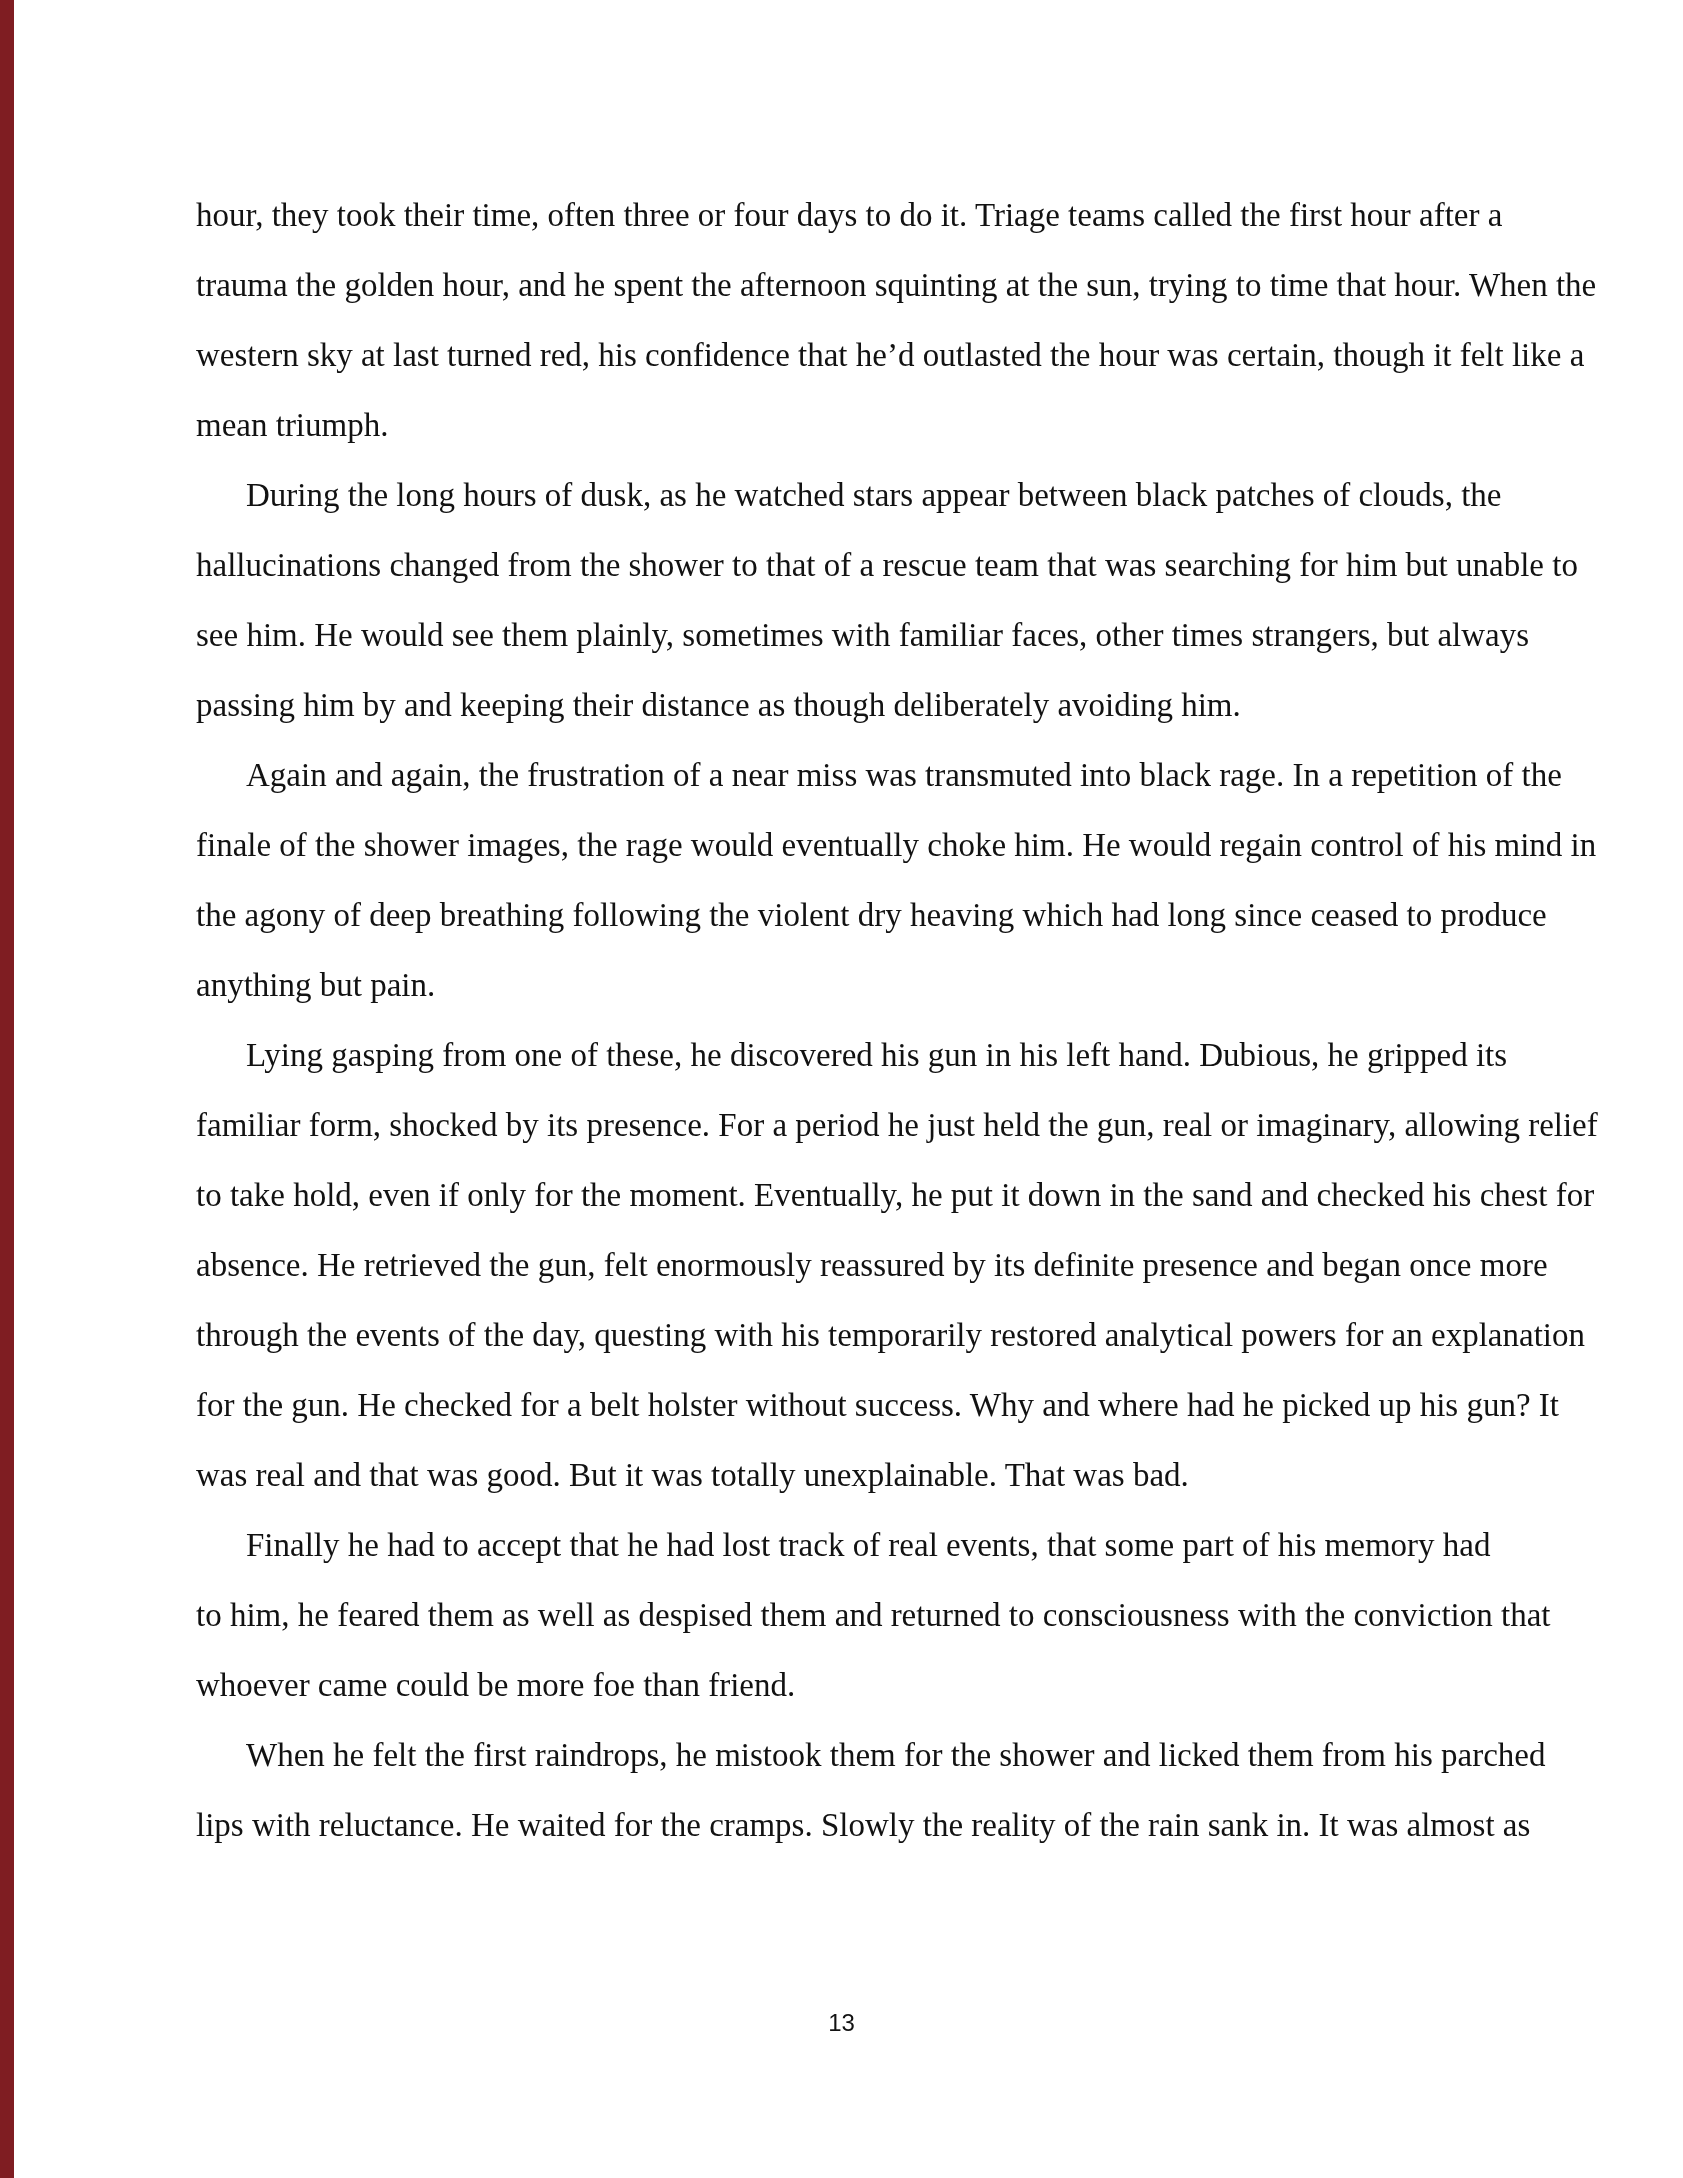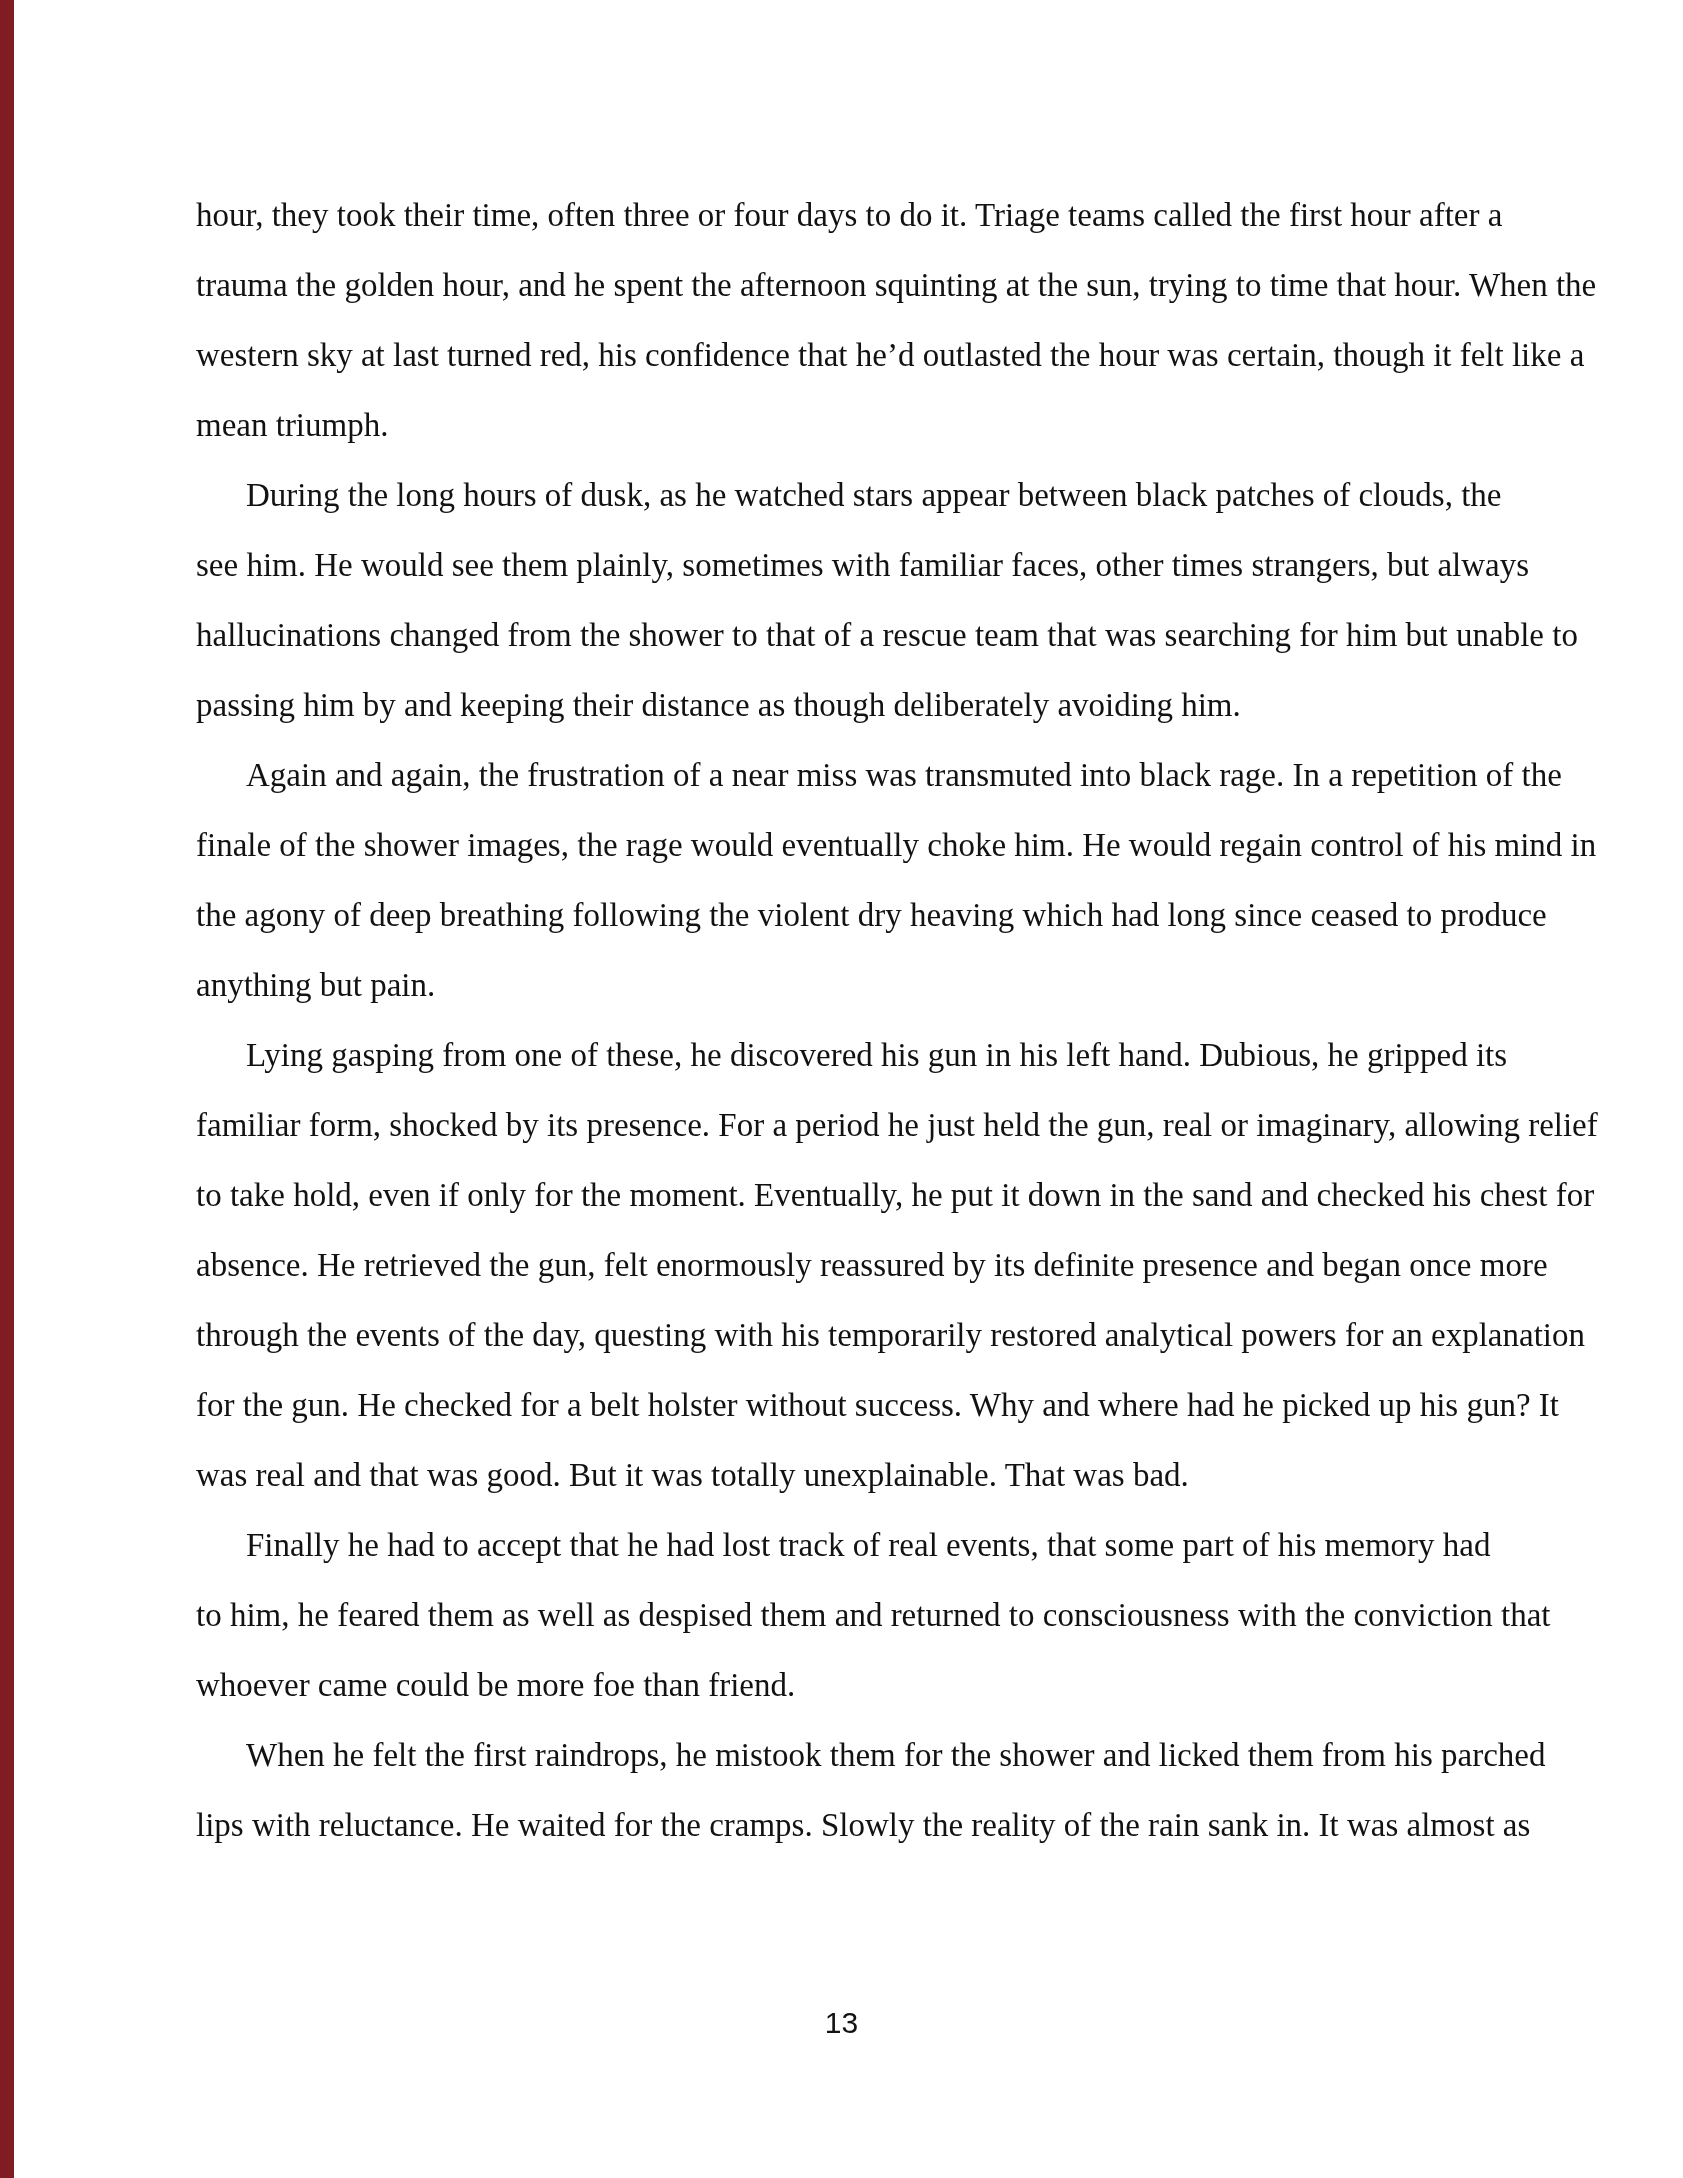--- a/index.html
+++ b/index.html
@@ -46,40 +46,40 @@
     padding-left: 50px;
   }
   .page-number {
     position: absolute;
     left: 0;
     top: 2006px;
     width: 1683px;
     text-align: center;
     color: #121212;
     font-family: "Liberation Sans", sans-serif;
-    font-size: 30px;
+    font-size: 24px;
     line-height: 34px;
   }
 </style>
 </head>
 <body>
 
 <div class="screen" style="background: rgb(255, 255, 255);">
   <div class="edge-strip" style="background: rgb(127, 29, 34);"></div>
   <div class="text-block" id="body-text" style="color: rgb(18, 18, 18);">
       <p class="para">
         <span class="line">hour, they took their time, often three or four days to do it. Triage teams called the first hour after a</span>
         <span class="line">trauma the golden hour, and he spent the afternoon squinting at the sun, trying to time that hour. When the</span>
         <span class="line">western sky at last turned red, his confidence that he’d outlasted the hour was certain, though it felt like a</span>
         <span class="line">mean triumph.</span>
       </p>
       <p class="para">
         <span class="line indent">During the long hours of dusk, as he watched stars appear between black patches of clouds, the</span>
+        <span class="line">hallucinations changed from the shower to that of a rescue team that was searching for him but unable to</span>
         <span class="line">see him. He would see them plainly, sometimes with familiar faces, other times strangers, but always</span>
-        <span class="line">hallucinations changed from the shower to that of a rescue team that was searching for him but unable to</span>
         <span class="line">passing him by and keeping their distance as though deliberately avoiding him.</span>
       </p>
       <p class="para">
         <span class="line indent">Again and again, the frustration of a near miss was transmuted into black rage. In a repetition of the</span>
         <span class="line">finale of the shower images, the rage would eventually choke him. He would regain control of his mind in</span>
         <span class="line">the agony of deep breathing following the violent dry heaving which had long since ceased to produce</span>
         <span class="line">anything but pain.</span>
       </p>
       <p class="para">
         <span class="line indent">Lying gasping from one of these, he discovered his gun in his left hand. Dubious, he gripped its</span>

